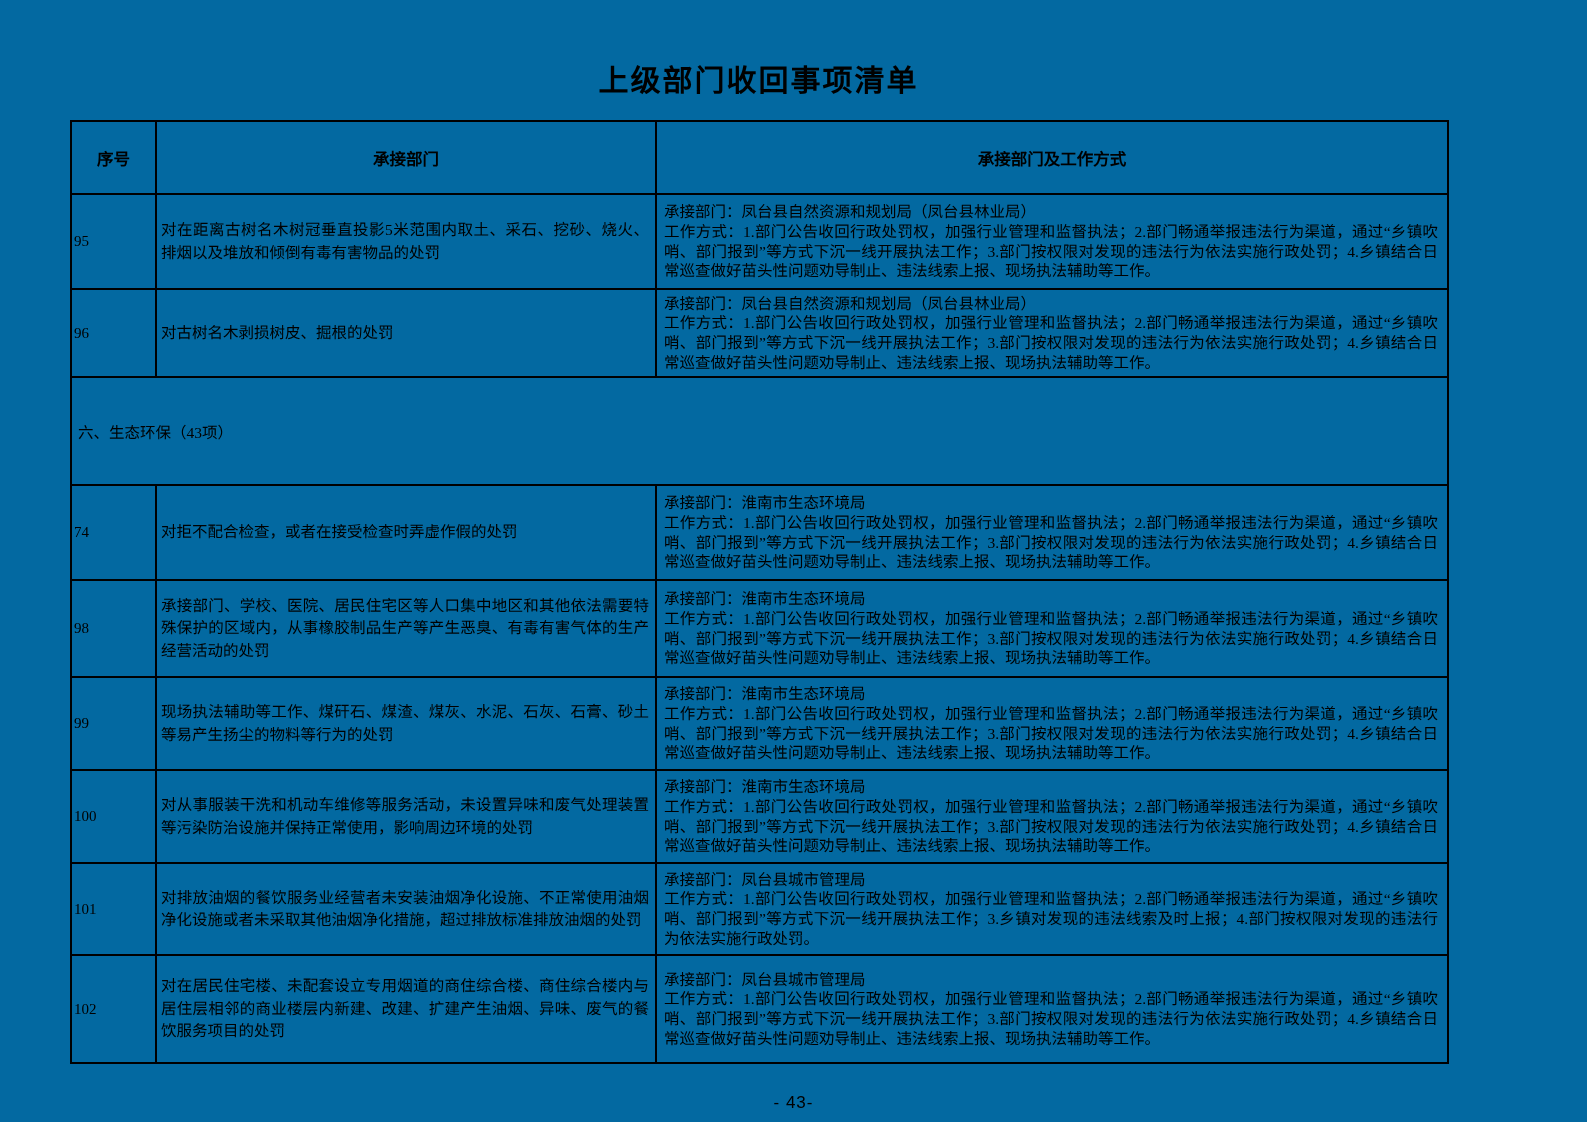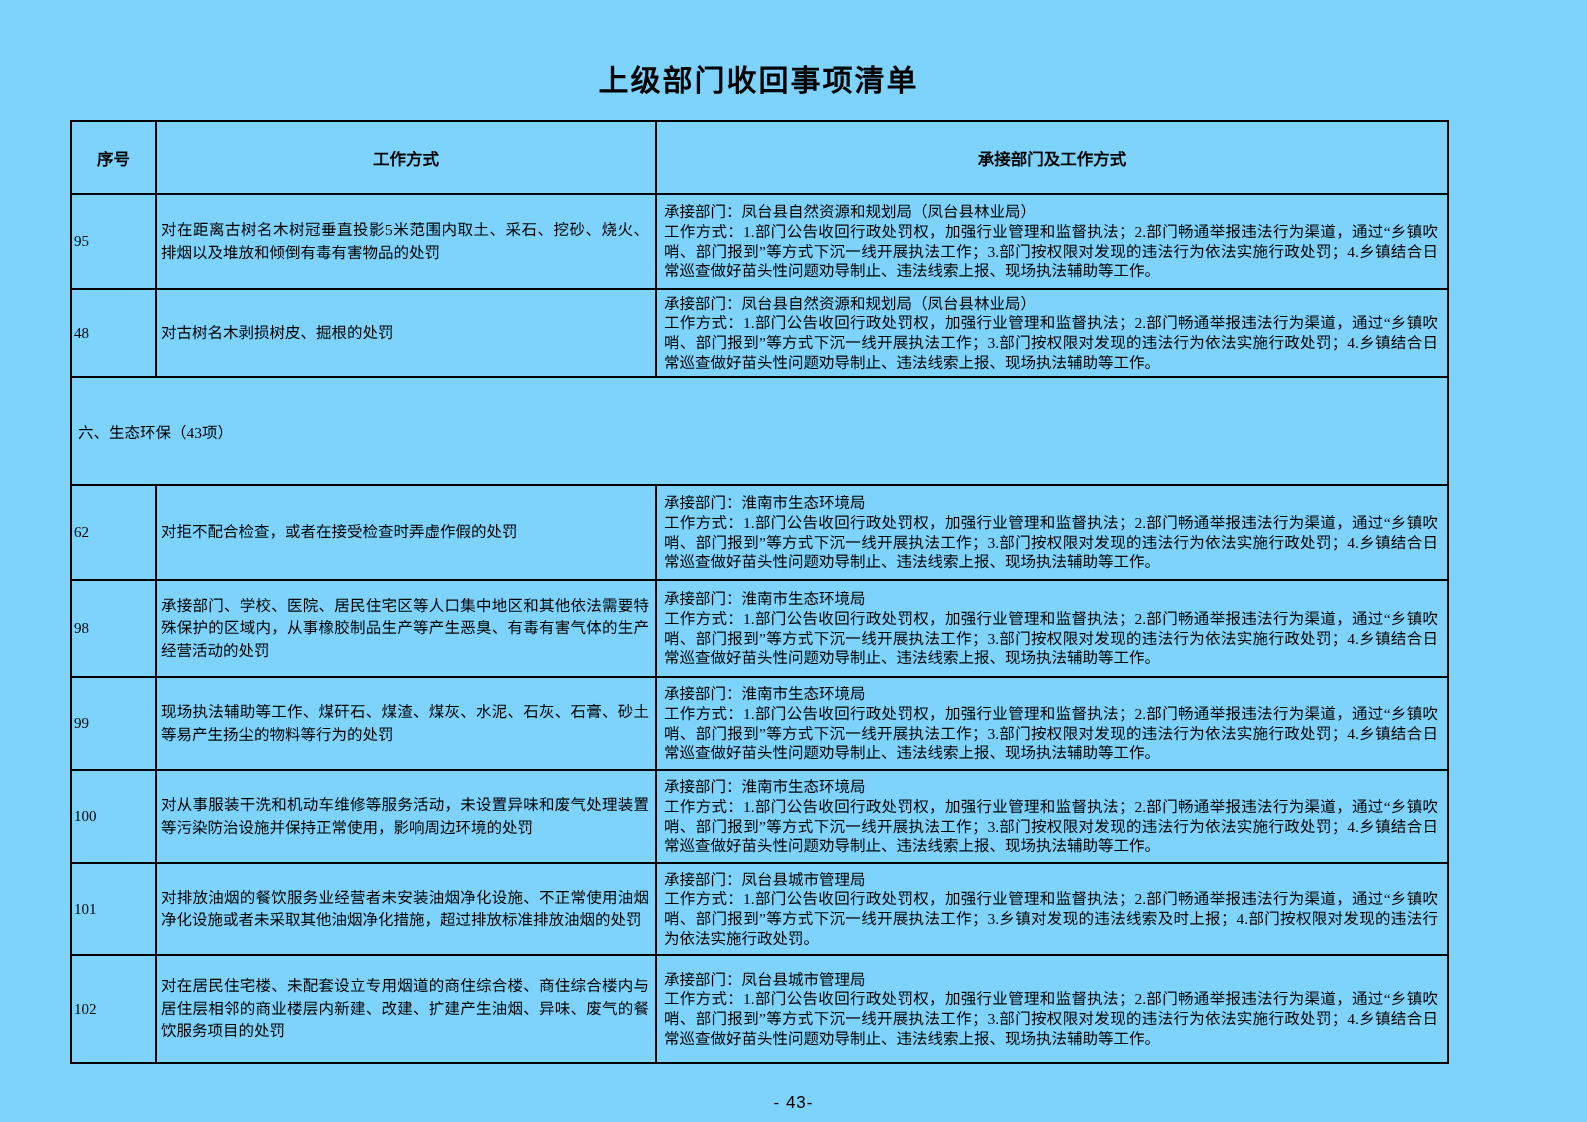--- a/index.html
+++ b/index.html
@@ -11,21 +11,21 @@
     width: 1587px;
     height: 1122px;
     font-family: "Liberation Serif", "DejaVu Serif", serif;
     color: #000000;
     overflow: hidden;
   }
   .page {
     position: relative;
     width: 1587px;
     height: 1122px;
-    background: #7dd3fc;
+    background: #0369a1;
   }
   .doc-title {
     margin: 0 0 0 70px;
     padding-top: 60px;
     width: 1377px;
     text-align: center;
     font-size: 30px;
     font-weight: 700;
     letter-spacing: 2px;
     line-height: 42px;
@@ -109,49 +109,49 @@
 
   <table class="items-table">
     <colgroup>
       <col class="c-index">
       <col class="c-item">
       <col class="c-dept">
     </colgroup>
     <thead>
       <tr class="header-row">
         <th>序号</th>
-        <th>工作方式</th>
+        <th>承接部门</th>
         <th>承接部门及工作方式</th>
       </tr>
     </thead>
     <tbody id="table-body">
   <tr class="item-row">
     <td class="col-index">95</td>
     <td class="col-item">对在距离古树名木树冠垂直投影5米范围内取土、采石、挖砂、烧火、排烟以及堆放和倾倒有毒有害物品的处罚</td>
     <td class="col-dept">
       <div class="dept-line">承接部门：凤台县自然资源和规划局（凤台县林业局）</div>
       <div class="method-line">工作方式：1.部门公告收回行政处罚权，加强行业管理和监督执法；2.部门畅通举报违法行为渠道，通过“乡镇吹哨、部门报到”等方式下沉一线开展执法工作；3.部门按权限对发现的违法行为依法实施行政处罚；4.乡镇结合日常巡查做好苗头性问题劝导制止、违法线索上报、现场执法辅助等工作。</div>
     </td>
   </tr>
 
   <tr class="item-row">
-    <td class="col-index">48</td>
+    <td class="col-index">96</td>
     <td class="col-item">对古树名木剥损树皮、掘根的处罚</td>
     <td class="col-dept">
       <div class="dept-line">承接部门：凤台县自然资源和规划局（凤台县林业局）</div>
       <div class="method-line">工作方式：1.部门公告收回行政处罚权，加强行业管理和监督执法；2.部门畅通举报违法行为渠道，通过“乡镇吹哨、部门报到”等方式下沉一线开展执法工作；3.部门按权限对发现的违法行为依法实施行政处罚；4.乡镇结合日常巡查做好苗头性问题劝导制止、违法线索上报、现场执法辅助等工作。</div>
     </td>
   </tr>
 
   <tr class="section-row">
     <td class="section-cell" colspan="3">六、生态环保（43项）</td>
   </tr>
 
   <tr class="item-row">
-    <td class="col-index">62</td>
+    <td class="col-index">74</td>
     <td class="col-item">对拒不配合检查，或者在接受检查时弄虚作假的处罚</td>
     <td class="col-dept">
       <div class="dept-line">承接部门：淮南市生态环境局</div>
       <div class="method-line">工作方式：1.部门公告收回行政处罚权，加强行业管理和监督执法；2.部门畅通举报违法行为渠道，通过“乡镇吹哨、部门报到”等方式下沉一线开展执法工作；3.部门按权限对发现的违法行为依法实施行政处罚；4.乡镇结合日常巡查做好苗头性问题劝导制止、违法线索上报、现场执法辅助等工作。</div>
     </td>
   </tr>
 
   <tr class="item-row">
     <td class="col-index">98</td>
     <td class="col-item">承接部门、学校、医院、居民住宅区等人口集中地区和其他依法需要特殊保护的区域内，从事橡胶制品生产等产生恶臭、有毒有害气体的生产经营活动的处罚</td>

